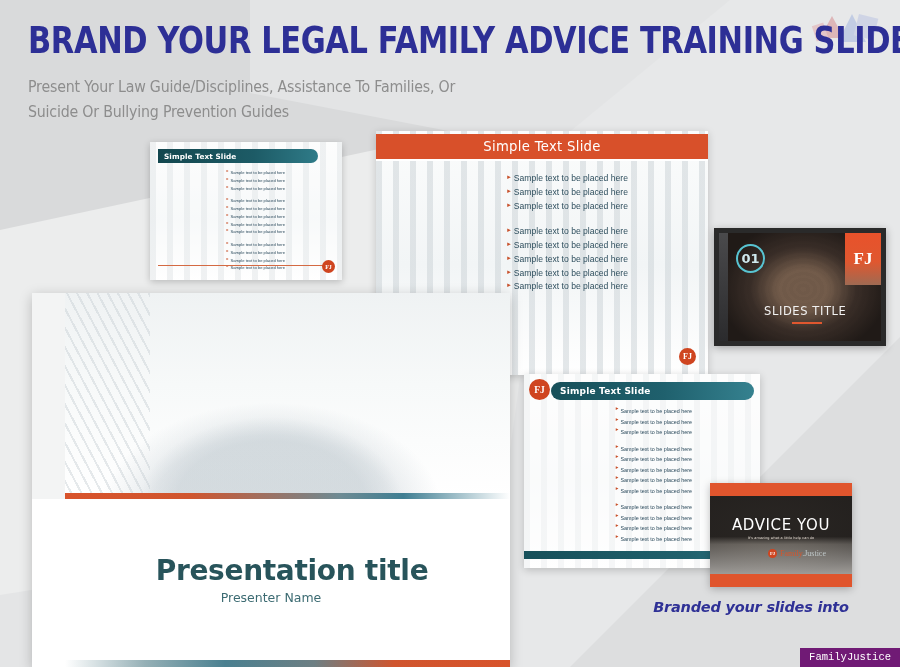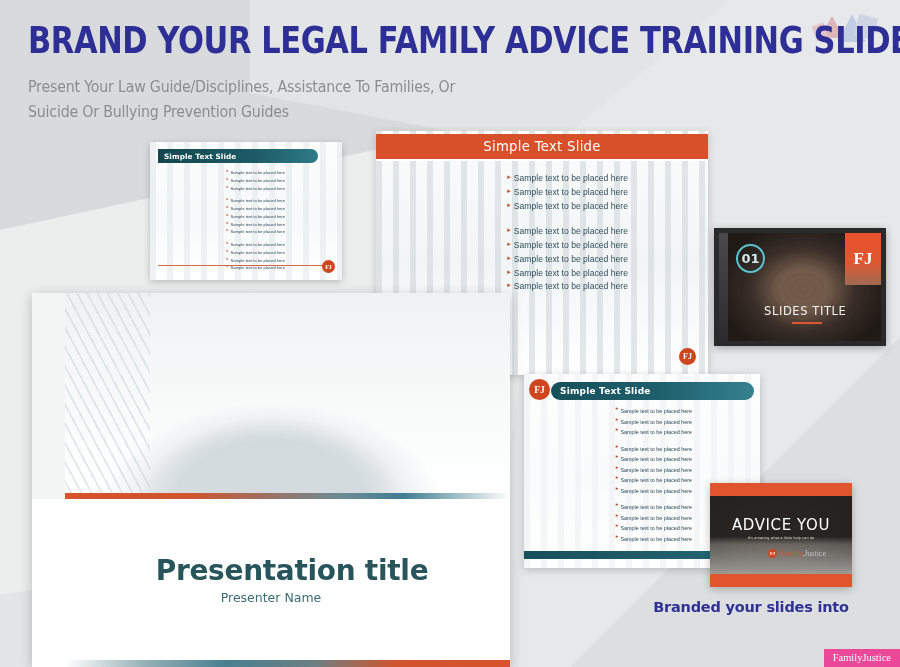--- a/index.html
+++ b/index.html
@@ -243,27 +243,27 @@
     font-family: "Liberation Serif", serif; font-size: 4.6px; font-weight: 700;
     display: flex; align-items: center; justify-content: center; margin-right: 3px;
   }
   #slide-thanks .tylogo .t { font-family: "Liberation Serif", serif; font-size: 8px; }
   #slide-thanks .tylogo .t .w1 { color: #d4552c; }
   #slide-thanks .tylogo .t .w2 { color: #bfc7c8; }
 
   
   #tagline {
     position: absolute; right: 24px; top: 598px; width: 250px; text-align: center;
-    font-family: "DejaVu Sans", sans-serif; font-weight: 700; 
+    font-family: "DejaVu Sans", sans-serif; font-weight: 700; font-style: italic;
     font-size: 14.5px; line-height: 1.28; color: #2f3196; z-index: 12;
     letter-spacing: -.2px;
   }
   #brand-badge {
-    position: absolute; right: 0; bottom: 0; background: #ec4899;
-    color: #fff; font-family: Liberation Serif, serif; font-size: 10.5px;
+    position: absolute; right: 0; bottom: 0; background: #701a75;
+    color: #fff; font-family: Liberation Mono, monospace; font-size: 10.5px;
     padding: 3px 9px 4px 9px; z-index: 13;
   }
 </style>
 </head>
 <body>
 
 <div id="bg">
   <div class="bg-shape bg-a"></div>
   <div class="bg-shape bg-b"></div>
   <div class="bg-shape bg-c"></div>

